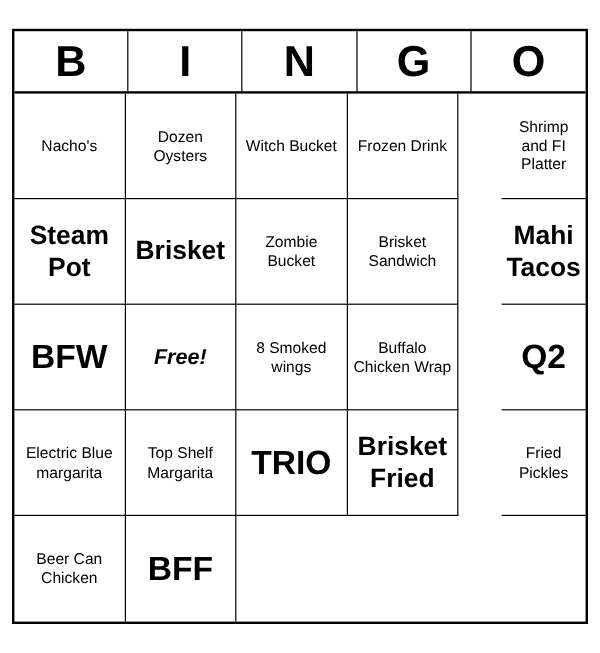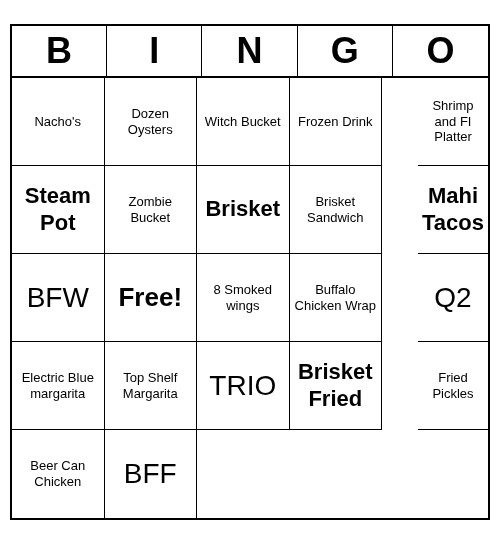--- a/index.html
+++ b/index.html
@@ -69,48 +69,49 @@
       border-bottom: none;
     }
 
     .bingo-cell.large-text {
       font-size: 22px;
       font-weight: bold;
     }
 
     .bingo-cell.xl-text {
       font-size: 28px;
-      font-weight: normal;
+      font-weight: bold;
     }
 
     .bingo-cell.free {
-      font-size: 26px;
+      font-size: 18px;
       font-weight: bold;
+      font-style: italic;
     }
   </style>
 </head>
 <body>
 
 <div class="bingo-card">
   <div class="bingo-header">
   <div class="bingo-header-cell">B</div>
       <div class="bingo-header-cell">I</div>
       <div class="bingo-header-cell">N</div>
       <div class="bingo-header-cell">G</div>
       <div class="bingo-header-cell">O</div>
     </div>
   <div class="bingo-grid">
   <div class="bingo-cell">Nacho's</div>
       <div class="bingo-cell">Dozen Oysters</div>
       <div class="bingo-cell">Witch Bucket</div>
       <div class="bingo-cell">Frozen Drink</div>
       <div class="bingo-cell">Shrimp and FI Platter</div>
       <div class="bingo-cell large-text">Steam Pot</div>
+      <div class="bingo-cell large-text">Brisket</div>
       <div class="bingo-cell">Zombie Bucket</div>
-      <div class="bingo-cell large-text">Brisket</div>
       <div class="bingo-cell">Brisket Sandwich</div>
       <div class="bingo-cell large-text">Mahi Tacos</div>
       <div class="bingo-cell xl-text">BFW</div>
       <div class="bingo-cell free">Free!</div>
       <div class="bingo-cell">8 Smoked wings</div>
       <div class="bingo-cell">Buffalo Chicken Wrap</div>
       <div class="bingo-cell xl-text">Q2</div>
       <div class="bingo-cell">Electric Blue margarita</div>
       <div class="bingo-cell">Top Shelf Margarita</div>
       <div class="bingo-cell xl-text">TRIO</div>

